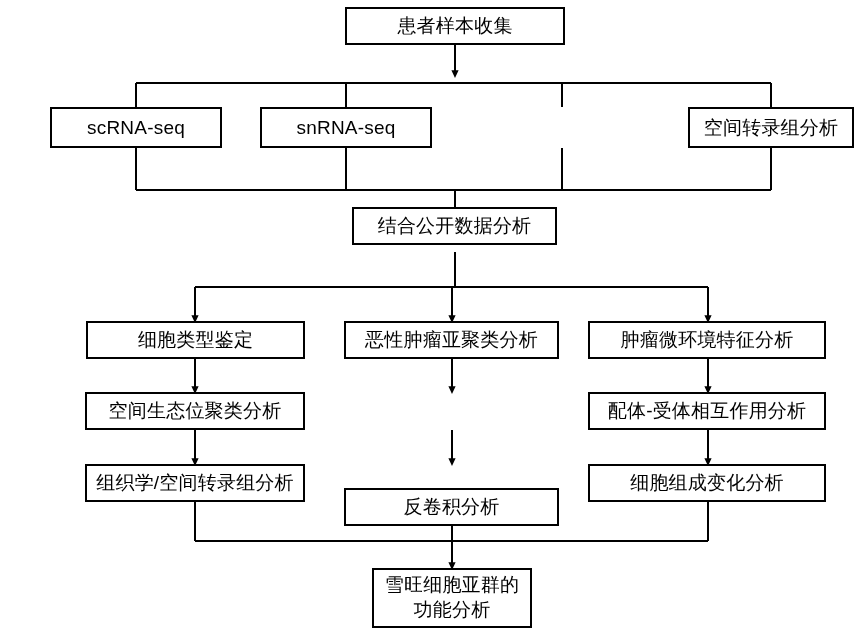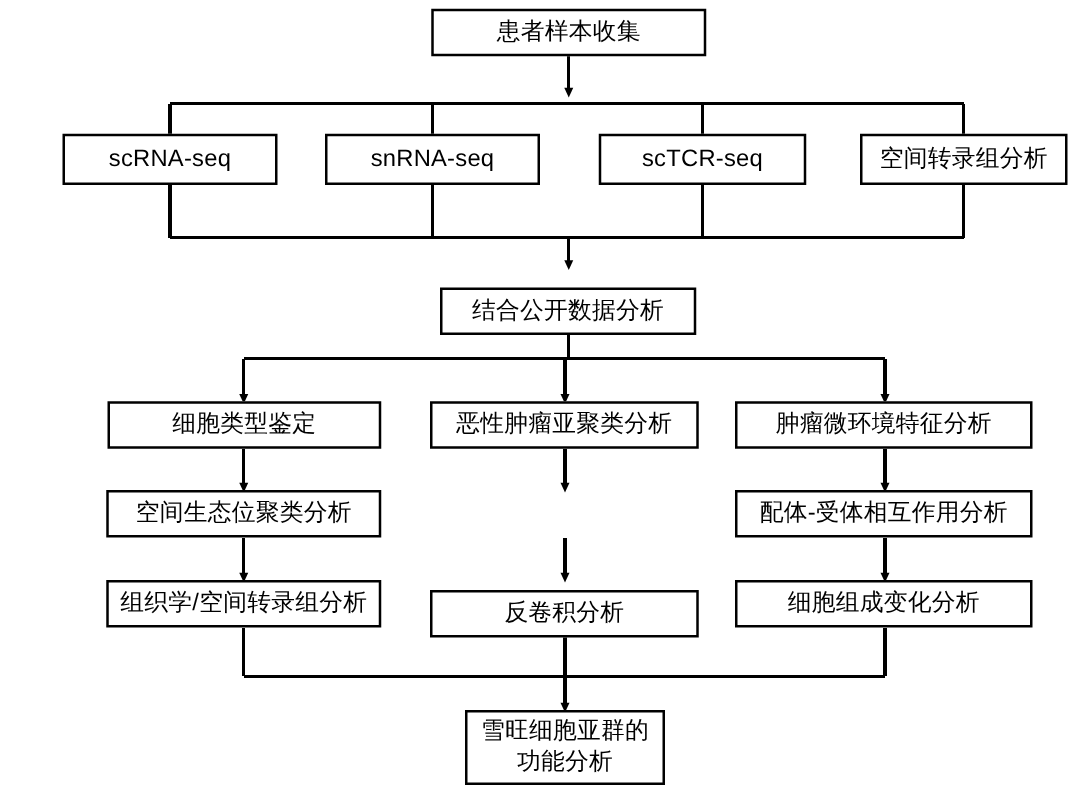--- a/index.html
+++ b/index.html
@@ -99,27 +99,26 @@
       <line x1="195" y1="541" x2="708" y2="541"></line>
 
       <line x1="452" y1="541" x2="452" y2="566" marker-end="url(#arrowhead)"></line>
 
     </g>
   </svg>
 
   <div class="node" style="left:345px; top:7px;   width:220px; height:38px;">患者样本收集</div>
   <div class="node" style="left:50px;  top:107px; width:172px; height:41px;">scRNA-seq</div>
   <div class="node" style="left:260px; top:107px; width:172px; height:41px;text-align:center;">snRNA-seq</div>
-  <div class="node" style="left:479px; top:107px; width:166px; height:41px;">scTCR-seq</div>
   <div class="node" style="left:688px; top:107px; width:166px; height:41px;">空间转录组分析</div>
-  <div class="node" style="left:352px; top:230px; width:205px; height:38px;">结合公开数据分析</div>
+  <div class="node" style="left:352px; top:207px; width:205px; height:38px;">结合公开数据分析</div>
   <div class="node" style="left:86px;  top:321px; width:219px; height:38px;">细胞类型鉴定</div>
   <div class="node" style="left:344px; top:321px; width:215px; height:38px;">恶性肿瘤亚聚类分析</div>
   <div class="node" style="left:588px; top:321px; width:238px; height:38px;">肿瘤微环境特征分析</div>
   <div class="node" style="left:85px;  top:392px; width:220px; height:38px;">空间生态位聚类分析</div>
   <div class="node" style="left:588px; top:392px; width:238px; height:38px;">配体-受体相互作用分析</div>
   <div class="node" style="left:85px;  top:464px; width:220px; height:38px;">组织学/空间转录组分析</div>
-  <div class="node" style="left:344px; top:472px; width:215px; height:38px;">反卷积分析</div>
+  <div class="node" style="left:344px; top:488px; width:215px; height:38px;">反卷积分析</div>
   <div class="node" style="left:588px; top:464px; width:238px; height:38px;">细胞组成变化分析</div>
   <div class="node two-line" style="left:372px; top:568px; width:160px; height:60px;">雪旺细胞亚群的
 功能分析</div>
 
 </div>
 
 </body></html>

